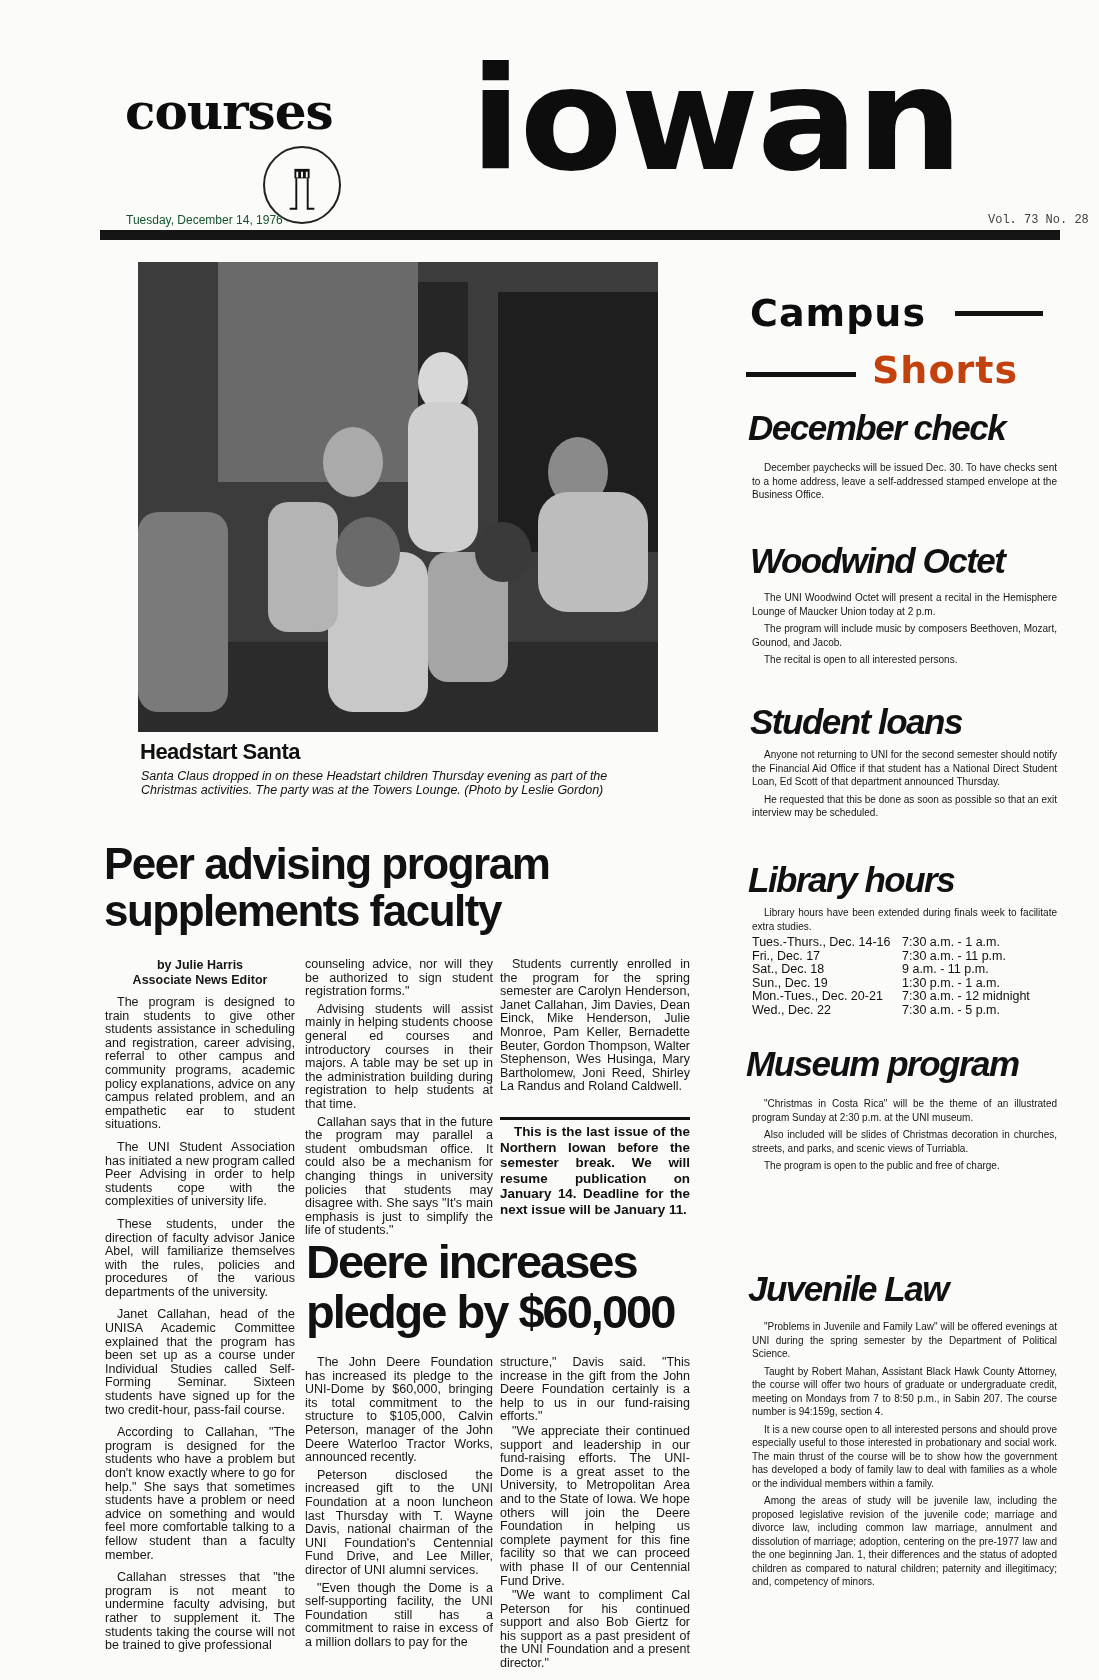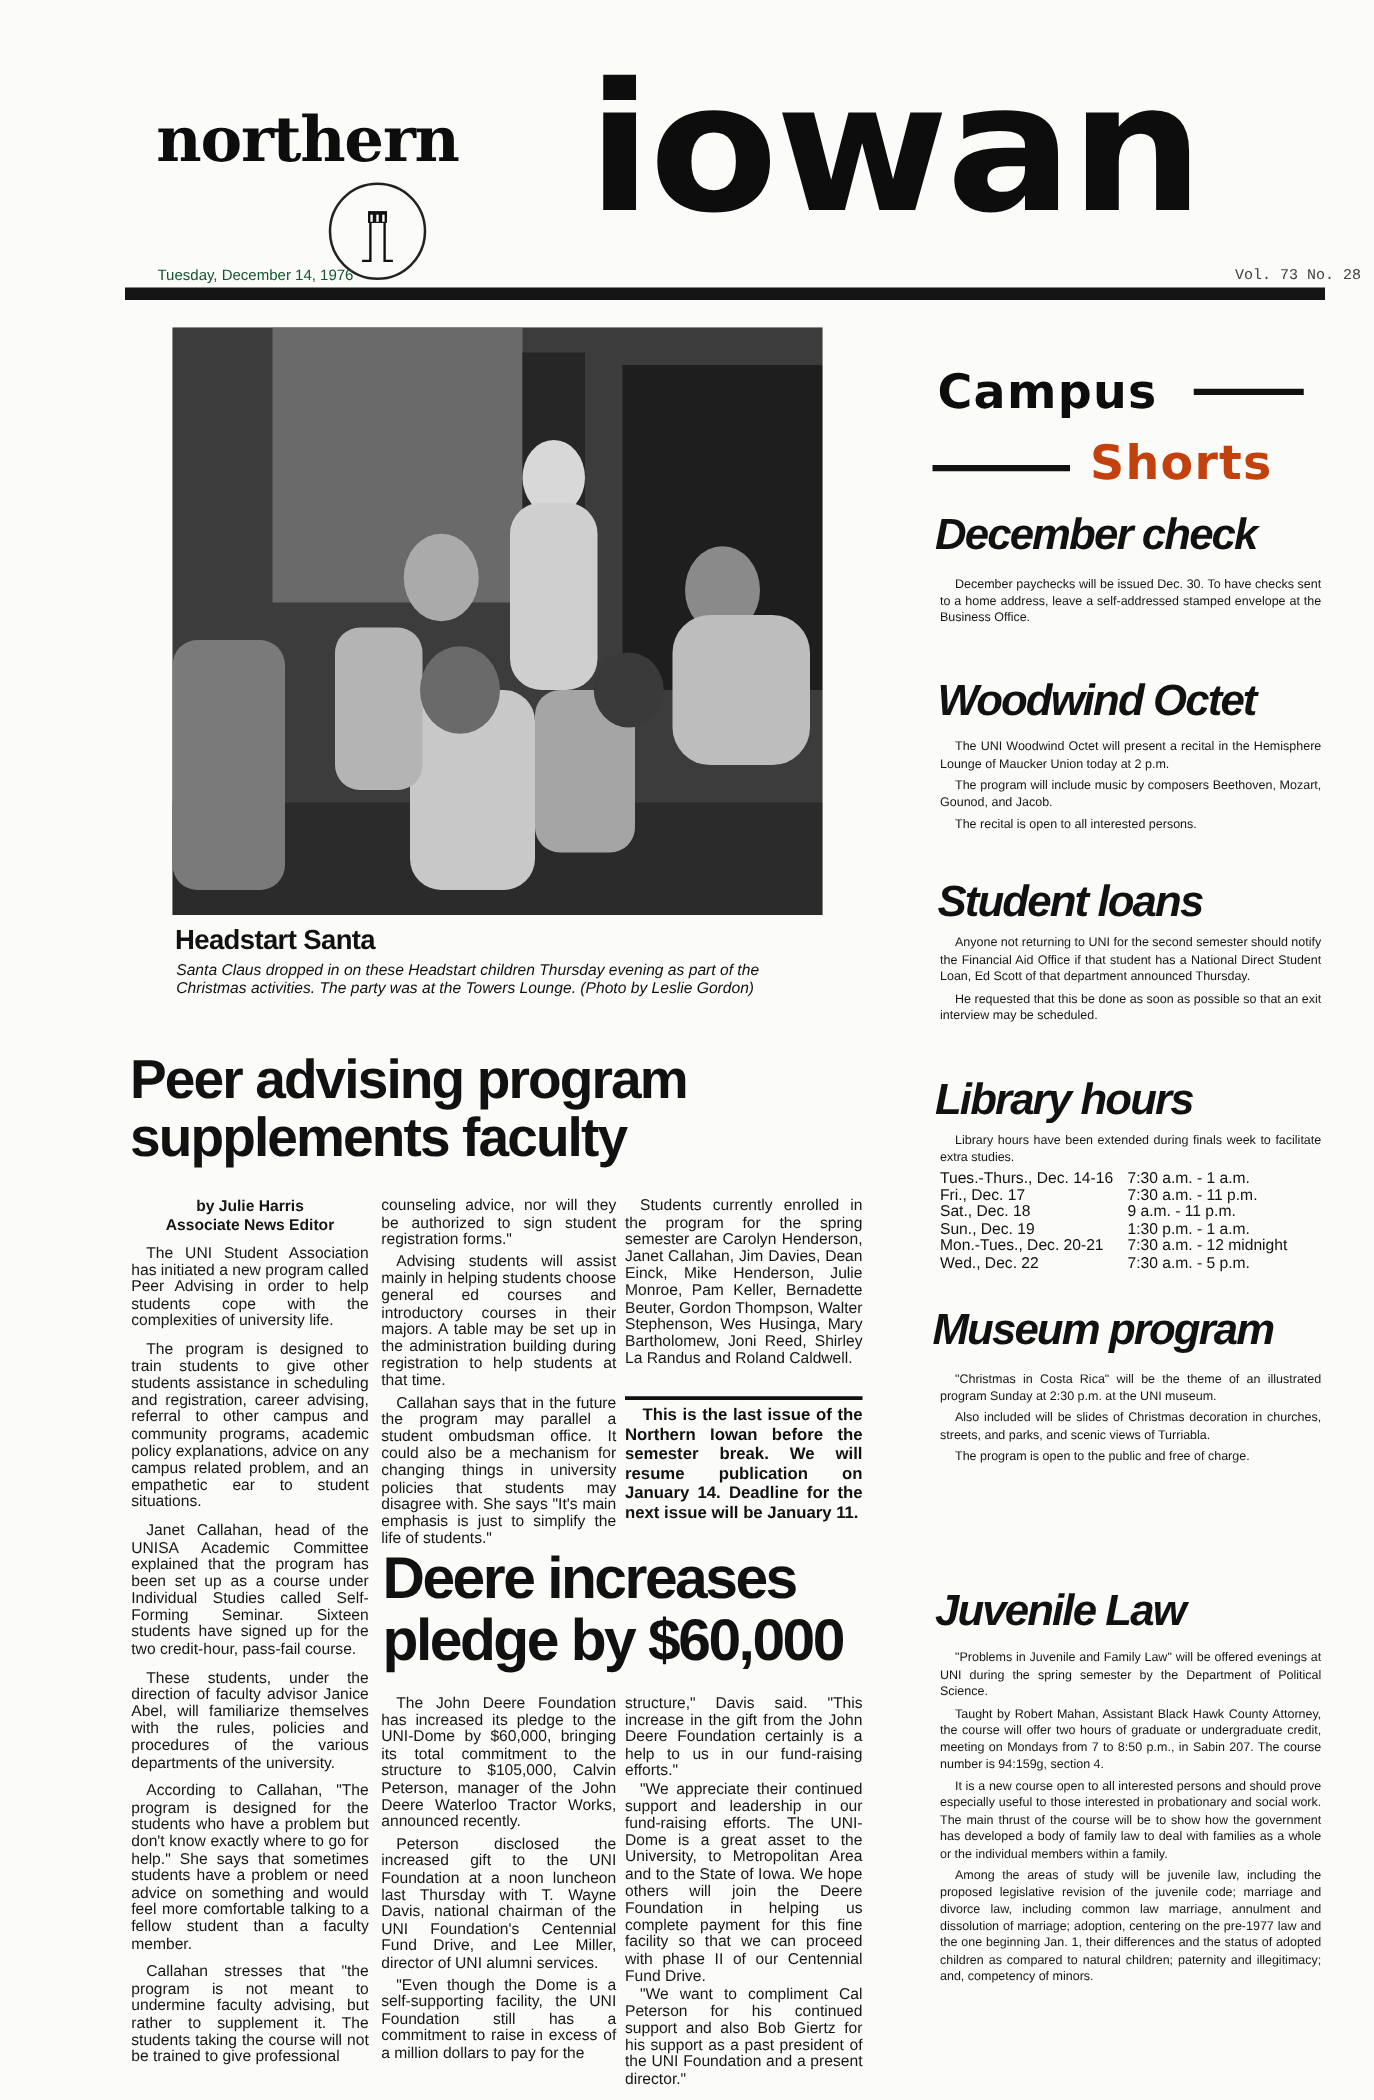--- a/index.html
+++ b/index.html
@@ -62,21 +62,21 @@
   .lib-table .row { display: flex; }
   .lib-table .d { width: 150px; }
   .h-mus { left: 746px; top: 1044px; }
   .b-mus { left: 752px; top: 1097px; }
   .h-juv { left: 748px; top: 1269px; }
   .b-juv { left: 752px; top: 1320px; }
 </style>
 </head>
 <body>
 
-<div class="abs mast-northern">northern</div>
+<div class="abs mast-northern">courses</div>
 <div class="abs mast-iowan">iowan</div>
 <div class="abs seal">
   <svg viewBox="0 0 78 78">
     <rect x="31" y="22" width="16" height="10" fill="#111"></rect>
     <rect x="33" y="25" width="2" height="6" fill="#fbfbf9"></rect>
     <rect x="38" y="25" width="2" height="6" fill="#fbfbf9"></rect>
     <rect x="43" y="25" width="2" height="6" fill="#fbfbf9"></rect>
     <path d="M33 32 L33 64 L26 64 M45 32 L45 64 L52 64" stroke="#111" stroke-width="2" fill="none"></path>
   </svg>
 </div>
@@ -107,24 +107,24 @@
 <div class="abs caption-head">Headstart Santa</div>
 <div class="abs caption-body">Santa Claus dropped in on these Headstart children Thursday evening as part of the Christmas activities. The party was at the Towers Lounge. (Photo by Leslie Gordon)</div>
 
 <h1 class="abs hl-peer">Peer advising program supplements faculty</h1>
 
 <div class="abs col col1">
   <div class="byline">
     <div>by Julie Harris</div>
     <div>Associate News Editor</div>
   </div>
+  <p>The program is designed to train students to give other students assistance in scheduling and registration, career advising, referral to other campus and community programs, academic policy explanations, advice on any campus related problem, and an empathetic ear to student situations.</p>
   <p>The UNI Student Association has initiated a new program called Peer Advising in order to help students cope with the complexities of university life.</p>
-  <p>The program is designed to train students to give other students assistance in scheduling and registration, career advising, referral to other campus and community programs, academic policy explanations, advice on any campus related problem, and an empathetic ear to student situations.</p>
+  <p>These students, under the direction of faculty advisor Janice Abel, will familiarize themselves with the rules, policies and procedures of the various departments of the university.</p>
   <p>Janet Callahan, head of the UNISA Academic Committee explained that the program has been set up as a course under Individual Studies called Self-Forming Seminar. Sixteen students have signed up for the two credit-hour, pass-fail course.</p>
-  <p>These students, under the direction of faculty advisor Janice Abel, will familiarize themselves with the rules, policies and procedures of the various departments of the university.</p>
   <p>According to Callahan, "The program is designed for the students who have a problem but don't know exactly where to go for help." She says that sometimes students have a problem or need advice on something and would feel more comfortable talking to a fellow student than a faculty member.</p>
   <p>Callahan stresses that "the program is not meant to undermine faculty advising, but rather to supplement it. The students taking the course will not be trained to give professional</p>
 </div>
 
 <div class="abs col col2">
   <p class="tight" style="text-indent:0">counseling advice, nor will they be authorized to sign student registration forms."</p>
   <p class="tight">Advising students will assist mainly in helping students choose general ed courses and introductory courses in their majors. A table may be set up in the administration building during registration to help students at that time.</p>
   <p class="tight">Callahan says that in the future the program may parallel a student ombudsman office. It could also be a mechanism for changing things in university policies that students may disagree with. She says "It's main emphasis is just to simplify the life of students."</p>
 </div>
 

